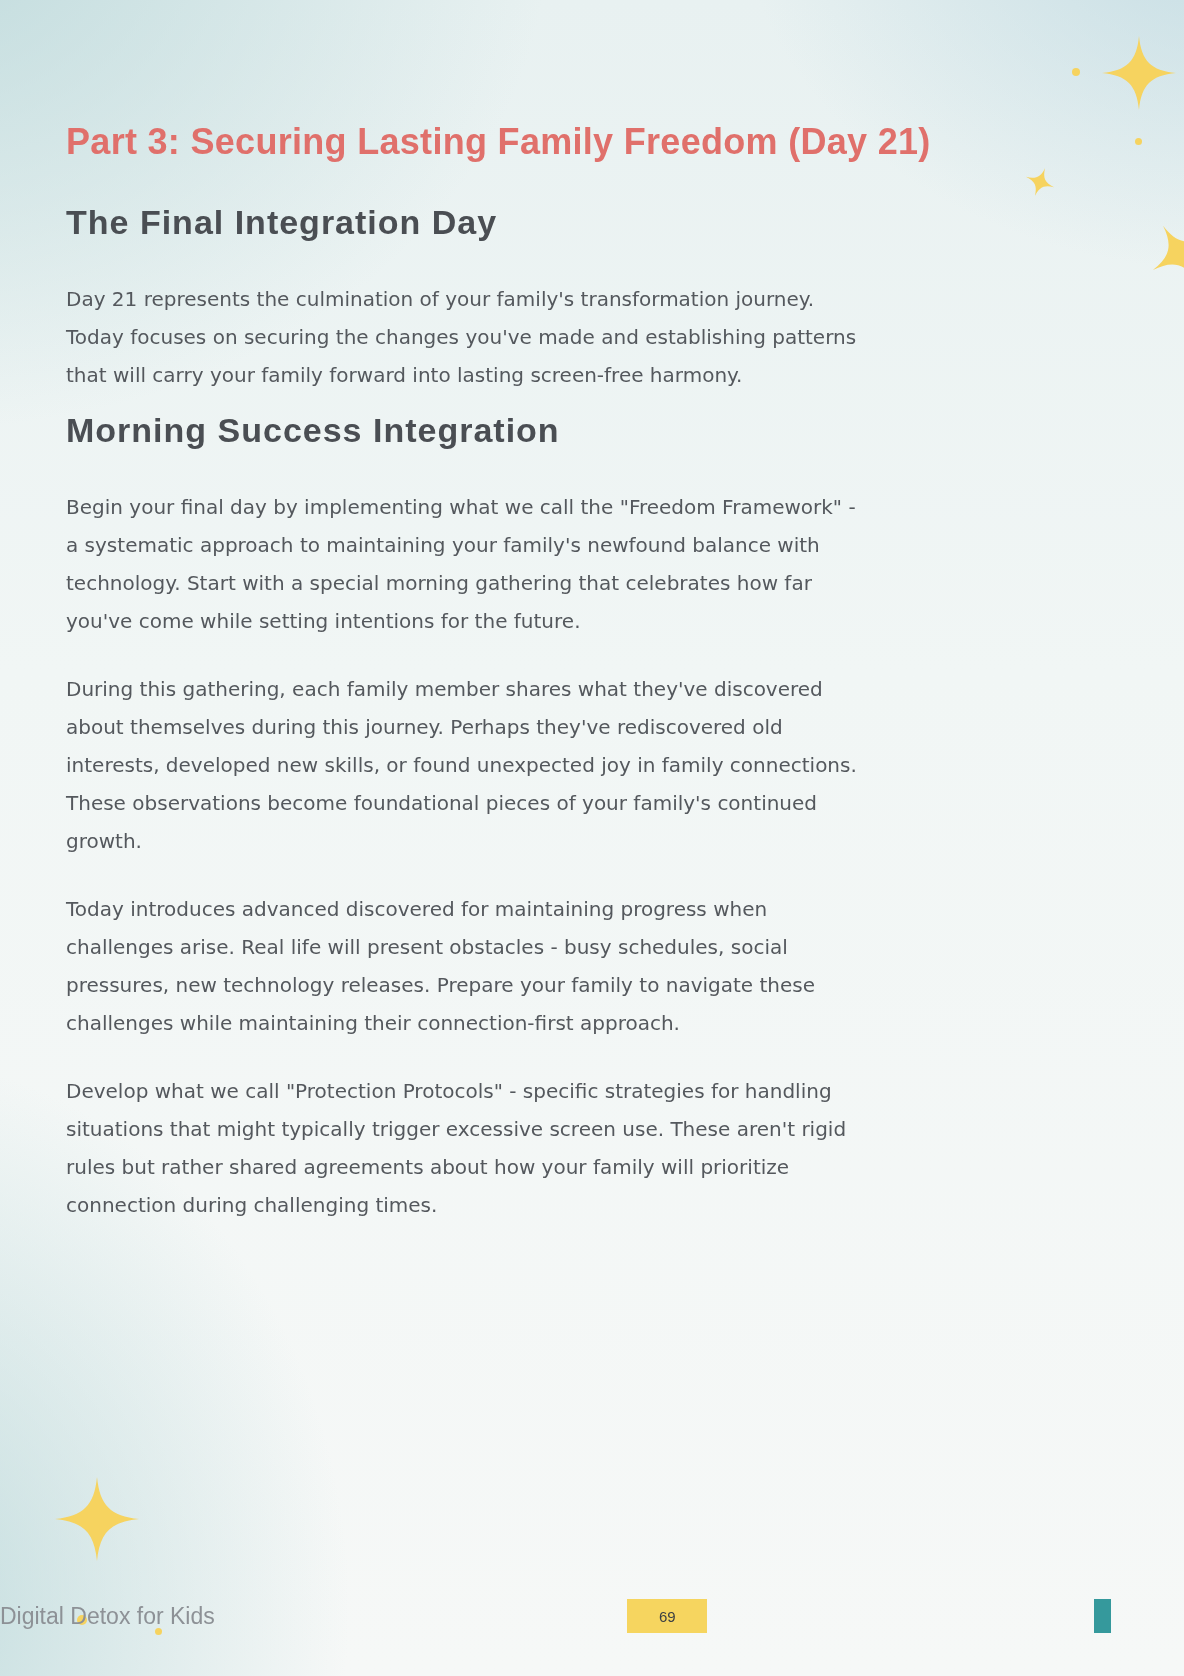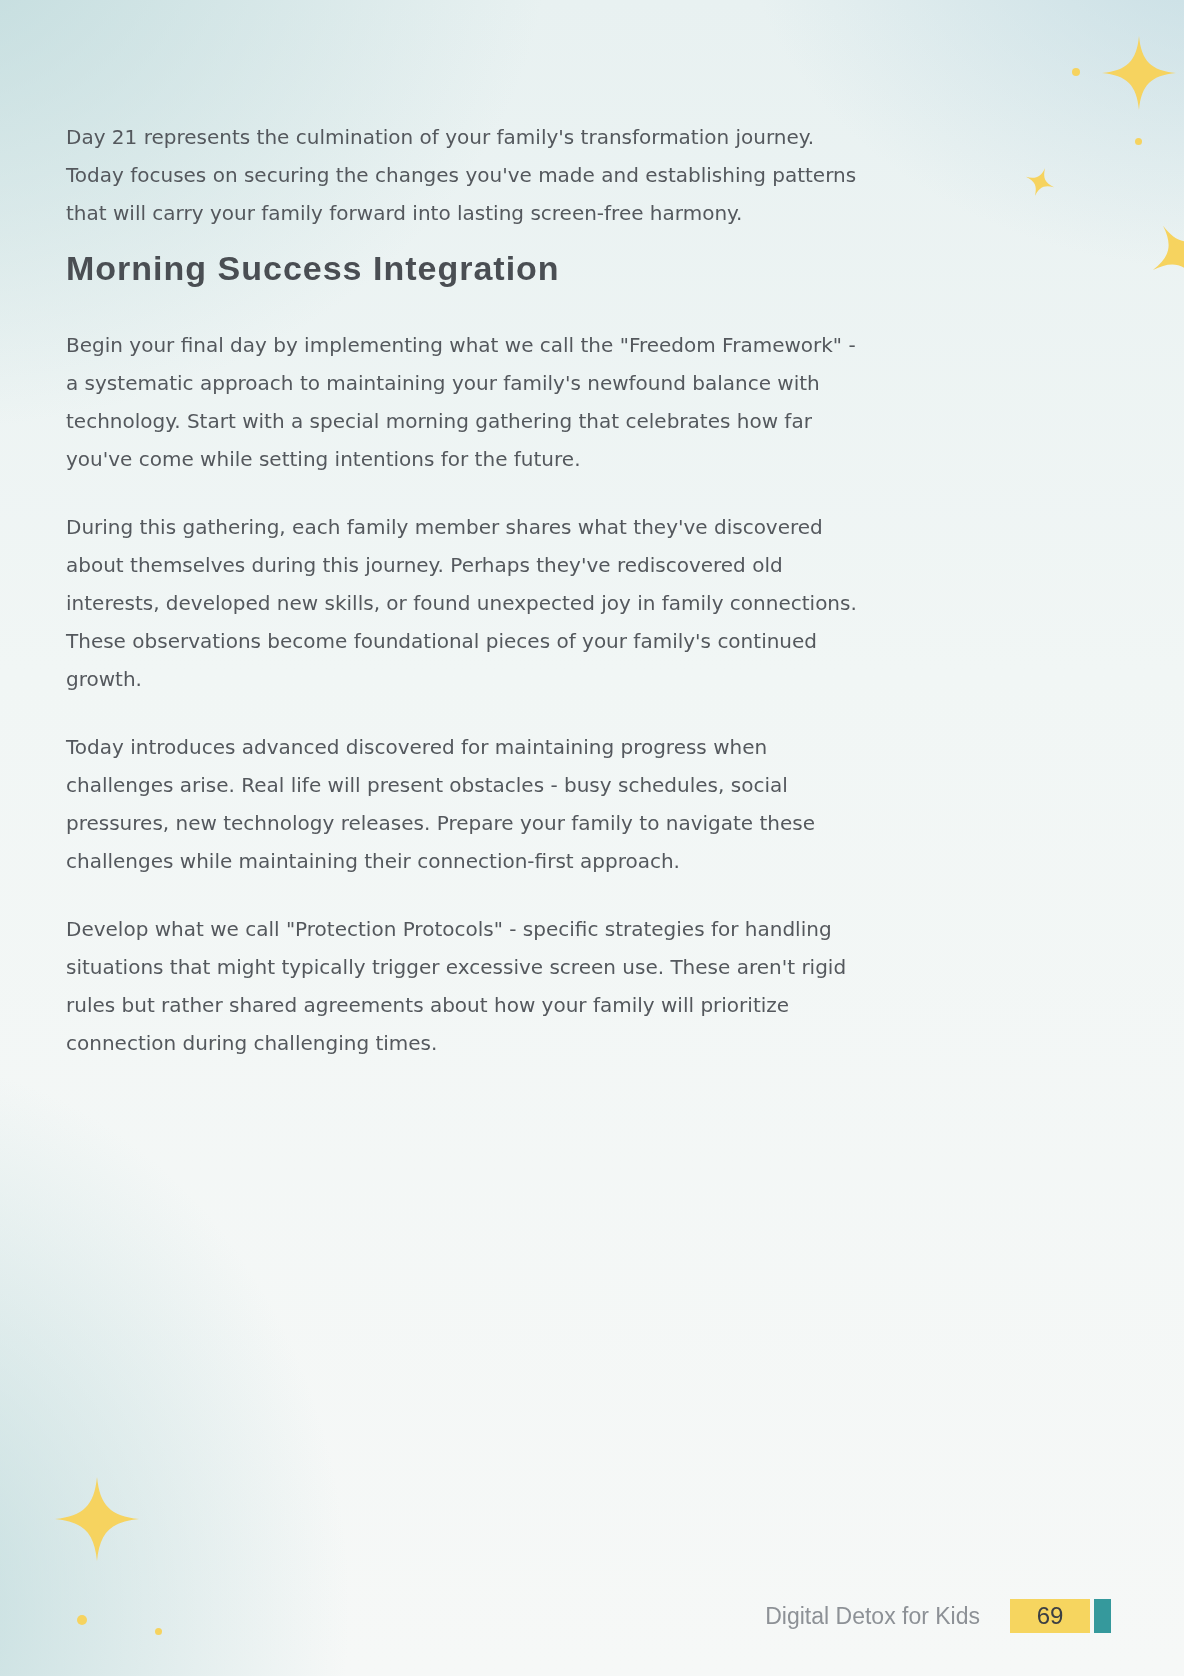--- a/index.html
+++ b/index.html
@@ -48,36 +48,36 @@
     white-space: pre-line;
     margin: 0 0 30px 0;
   }
   .footer {
     position: absolute;
     top: 1599px;
     left: 0;
     width: 1111px;
     height: 34px;
     display: flex;
-    justify-content: flex-end;
+    justify-content: space-between;
     align-items: center;
   }
   .book-title {
     font-family: "Liberation Sans", sans-serif;
     font-size: 23px;
     color: var(--footer-text, #8d9196);
     margin-right: 30px;
   }
   .page-badge {
     width: 80px;
     height: 34px;
     background: var(--badge-bg, #f6d55f);
     color: var(--badge-text, #3b3f43);
     font-family: "Liberation Sans", sans-serif;
-    font-size: 24px;
+    font-size: 15px;
     display: flex;
     align-items: center;
     justify-content: center;
   }
   .accent-bar {
     width: 17px;
     height: 34px;
     background: var(--accent-teal, #35999c);
     margin-left: 4px;
   }
@@ -122,22 +122,24 @@
     <svg viewBox="-40 -40 80 80" aria-hidden="true">
         <path d="M0 -40 C 2.6 -13, 13 -2.6, 40 0 C 13 2.6, 2.6 13, 0 40 C -2.6 13, -13 2.6, -40 0 C -13 -2.6, -2.6 -13, 0 -40 Z"></path>
       </svg>
   </span>
   <span class="dot dot-a"></span>
   <span class="dot dot-b"></span>
   <span class="dot dot-c"></span>
   <span class="dot dot-d"></span>
 
   <main class="content">
+    <h1 class="doc-title">Part 3: Securing Lasting Family Freedom (Day 21)</h1>
 
     <section>
+      <h2 class="section-heading">The Final Integration Day</h2>
       <p class="body-paragraph">Day 21 represents the culmination of your family's transformation journey.
 Today focuses on securing the changes you've made and establishing patterns
 that will carry your family forward into lasting screen-free harmony.</p>
     </section>
 
     <section>
       <h2 class="section-heading">Morning Success Integration</h2>
       <p class="body-paragraph">Begin your final day by implementing what we call the "Freedom Framework" -
 a systematic approach to maintaining your family's newfound balance with
 technology. Start with a special morning gathering that celebrates how far

